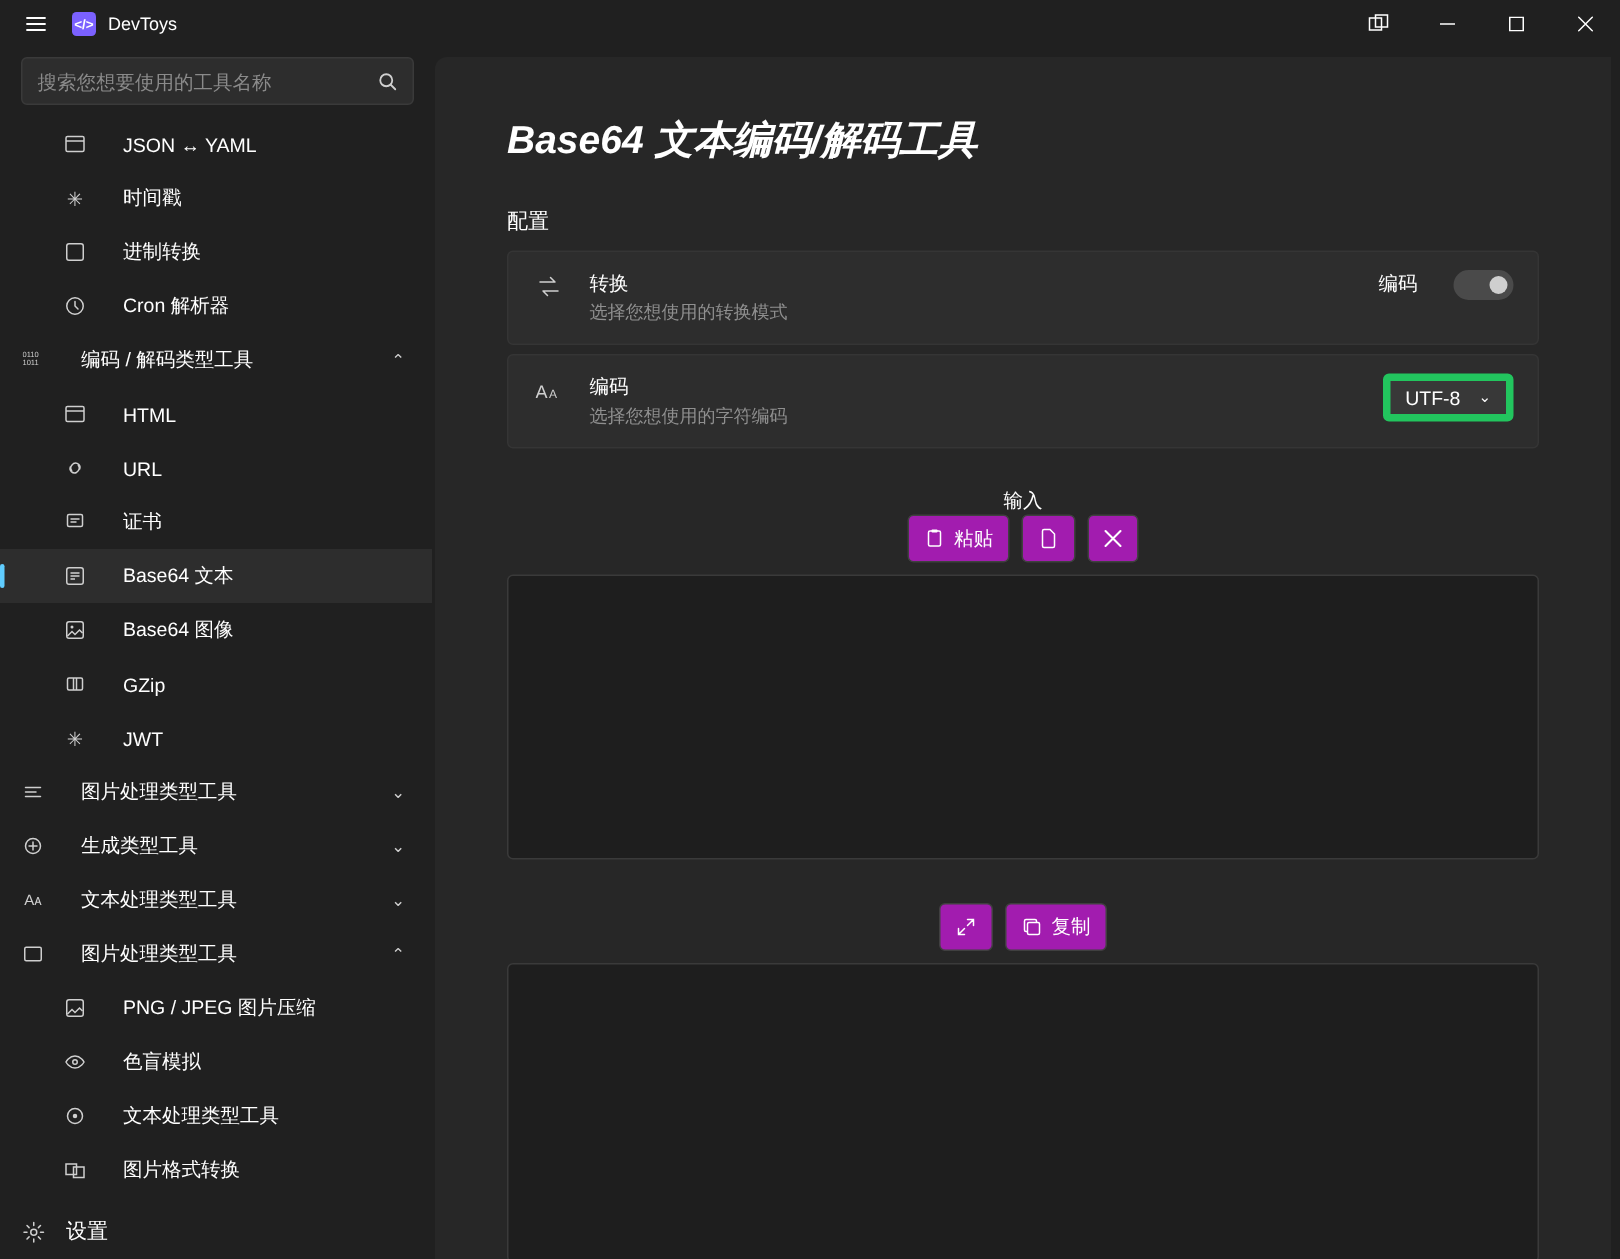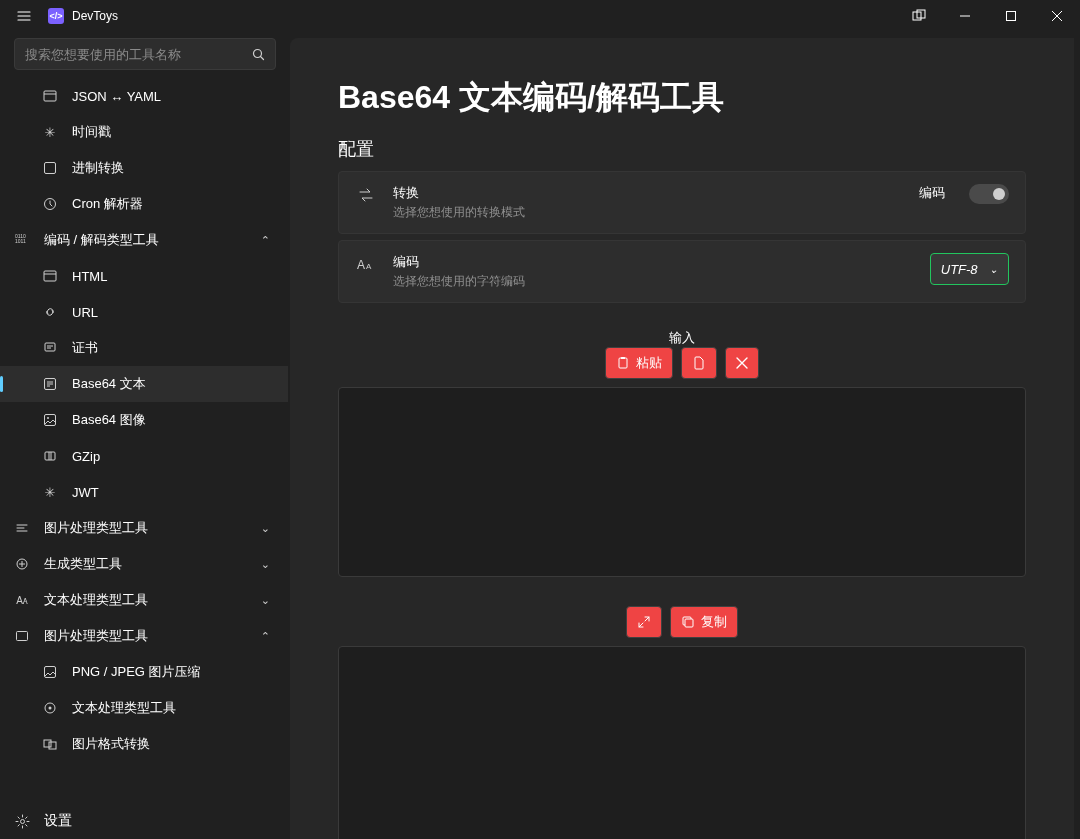--- a/index.html
+++ b/index.html
@@ -75,21 +75,21 @@
 .nav-scroll::-webkit-scrollbar { width: 4px; }
 .nav-scroll::-webkit-scrollbar-thumb { background: #4a4a4a; border-radius: 2px; }
 .nav-item {
   height: 36px;
   display: flex;
   align-items: center;
   padding-left: 14px;
   cursor: pointer;
   font-size: 13px;
   color: #ffffff;
-  gap: 14px;
+  gap: 24px;
   position: relative;
 }
 .nav-item.child { padding-left: 42px; }
 .nav-item.selected { background: #2d2d2d; }
 .nav-item.selected::before {
   content: "";
   position: absolute;
   left: 0; top: 10px; bottom: 10px; width: 3px;
   background: #60cdff;
   border-radius: 2px;
@@ -112,22 +112,22 @@
   cursor: pointer;
 }
 .content {
   flex: 1;
   background: #272727;
   border-top-left-radius: 8px;
   margin: 6px 6px 0 0;
   padding: 38px 48px;
   overflow-y: auto;
 }
-.page-title { font-size: 32px; font-weight: 600; margin-bottom: 17px; }
-.section-label { font-size: 18px; color: #ffffff; margin-bottom: 10px; }
+.page-title { font-size: 26px; font-weight: 600; margin-bottom: 28px; font-style: italic; }
+.section-label { font-size: 14px; color: #ffffff; margin-bottom: 10px; }
 .config-card {
   background: #2d2d2d;
   border: 1px solid #353535;
   border-radius: 4px;
   padding: 12px 16px;
   display: flex;
   align-items: flex-start;
   gap: 16px;
   margin-bottom: 6px;
 }
@@ -151,42 +151,41 @@
 .toggle::after {
   content: "";
   position: absolute;
   width: 12px; height: 12px;
   background: #cfcfcf;
   border-radius: 50%;
   top: 4px; right: 4px;
 }
 .dropdown {
   background: #383838;
-  border: 1px solid #22c55e;
+  border: 5px solid #22c55e;
   border-radius: 4px;
   height: 32px;
   padding: 0 10px;
   display: flex;
   align-items: center;
   gap: 12px;
   cursor: pointer;
   font-size: 13px;
-  font-style: italic;
 }
 .io-section { margin-top: 26px; }
 .io-header {
   display: flex;
   align-items: center;
   margin-bottom: 8px;
   flex-direction: column;
 }
 .io-label { font-size: 13px; flex: 1; }
 .io-buttons { display: flex; gap: 8px; }
 .io-btn {
-  background: #ef4444;
+  background: #a21caf;
   border: 1px solid #404040;
   border-radius: 4px;
   height: 32px;
   min-width: 32px;
   padding: 0 10px;
   display: flex;
   align-items: center;
   justify-content: center;
   gap: 6px;
   font-size: 13px;
@@ -399,20 +398,29 @@
             <svg width="14" height="14" viewBox="0 0 14 14">
               <rect x="1.5" y="1.5" width="11" height="11" rx="1.5" stroke="#cfcfcf" fill="none"></rect>
               <path d="M2 11l3-3 2 2 3-3 2 2" stroke="#cfcfcf" fill="none"></path>
             </svg>
           </span>
         <span class="nav-label">PNG / JPEG 图片压缩</span>
       </div>
       <div class="nav-item child">
         <span class="nav-icon">
             <svg width="14" height="14" viewBox="0 0 14 14">
+              <path d="M1 7s2-4 6-4 6 4 6 4-2 4-6 4-6-4-6-4z" stroke="#cfcfcf" fill="none"></path>
+              <circle cx="7" cy="7" r="1.5" stroke="#cfcfcf" fill="none"></circle>
+            </svg>
+          </span>
+        <span class="nav-label">色盲模拟</span>
+      </div>
+      <div class="nav-item child">
+        <span class="nav-icon">
+            <svg width="14" height="14" viewBox="0 0 14 14">
               <circle cx="7" cy="7" r="5" stroke="#cfcfcf" fill="none"></circle>
               <circle cx="7" cy="7" r="1.5" fill="#cfcfcf"></circle>
             </svg>
           </span>
         <span class="nav-label">文本处理类型工具</span>
       </div>
       <div class="nav-item child">
         <span class="nav-icon">
             <svg width="14" height="14" viewBox="0 0 14 14">
               <rect x="1" y="3" width="7" height="7" stroke="#cfcfcf" fill="none"></rect>

